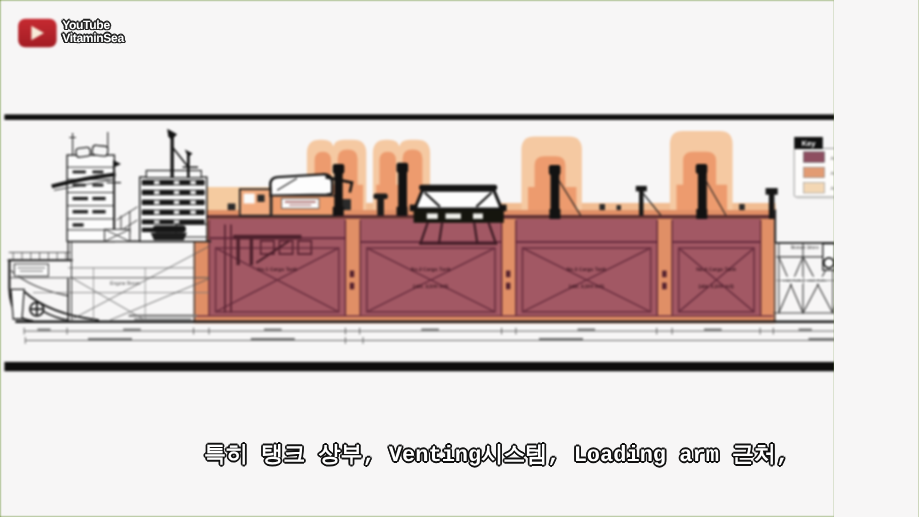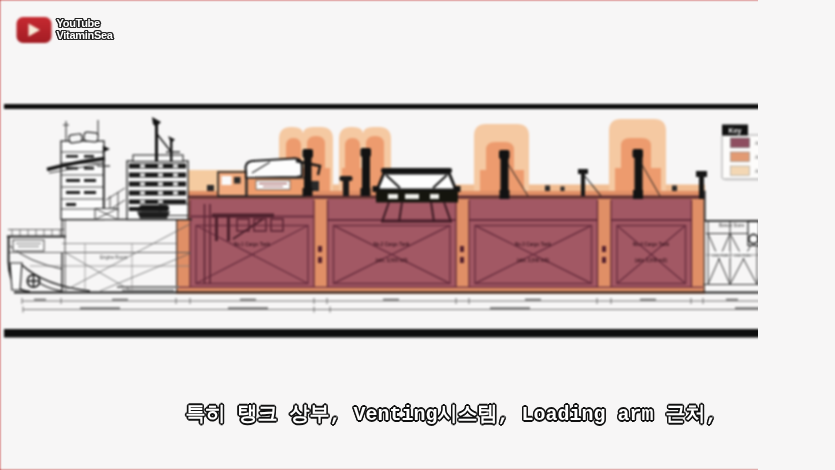--- a/index.html
+++ b/index.html
@@ -1,16 +1,16 @@
 <!DOCTYPE html>
 <html><head>
 <meta charset="utf-8">
 <style>
   html,body{margin:0;padding:0;background:#f7f6f6;}
-  #frame{position:relative;width:758px;height:470px;overflow:hidden;background:#b91c1c;
+  #frame{position:relative;width:758px;height:470px;overflow:hidden;background:#4d7c0f;
          font-family:"Liberation Sans",sans-serif;}
   svg{display:block;filter:blur(0.8px);}
   .sub{position:absolute;left:0;top:401.5px;filter:blur(0.45px);width:825px;text-align:center;
        font:bold 20px/26px "Liberation Mono",monospace;color:#fff;letter-spacing:0px;
        text-shadow:-1.6px 0 0 #111,1.6px 0 0 #111,0 -1.6px 0 #111,0 1.6px 0 #111,
        -1.2px -1.2px 0 #111,1.2px 1.2px 0 #111,-1.2px 1.2px 0 #111,1.2px -1.2px 0 #111;margin-left:39px;}
   .wm{position:absolute;left:56.5px;top:16.5px;filter:blur(0.45px);font:bold 11px/12.8px "Liberation Sans",sans-serif;
       color:#fff;letter-spacing:-0.3px;
       text-shadow:-1.4px 0 0 #222,1.4px 0 0 #222,0 -1.4px 0 #222,0 1.4px 0 #222,
       -1px -1px 0 #222,1px 1px 0 #222,-1px 1px 0 #222,1px -1px 0 #222;}

